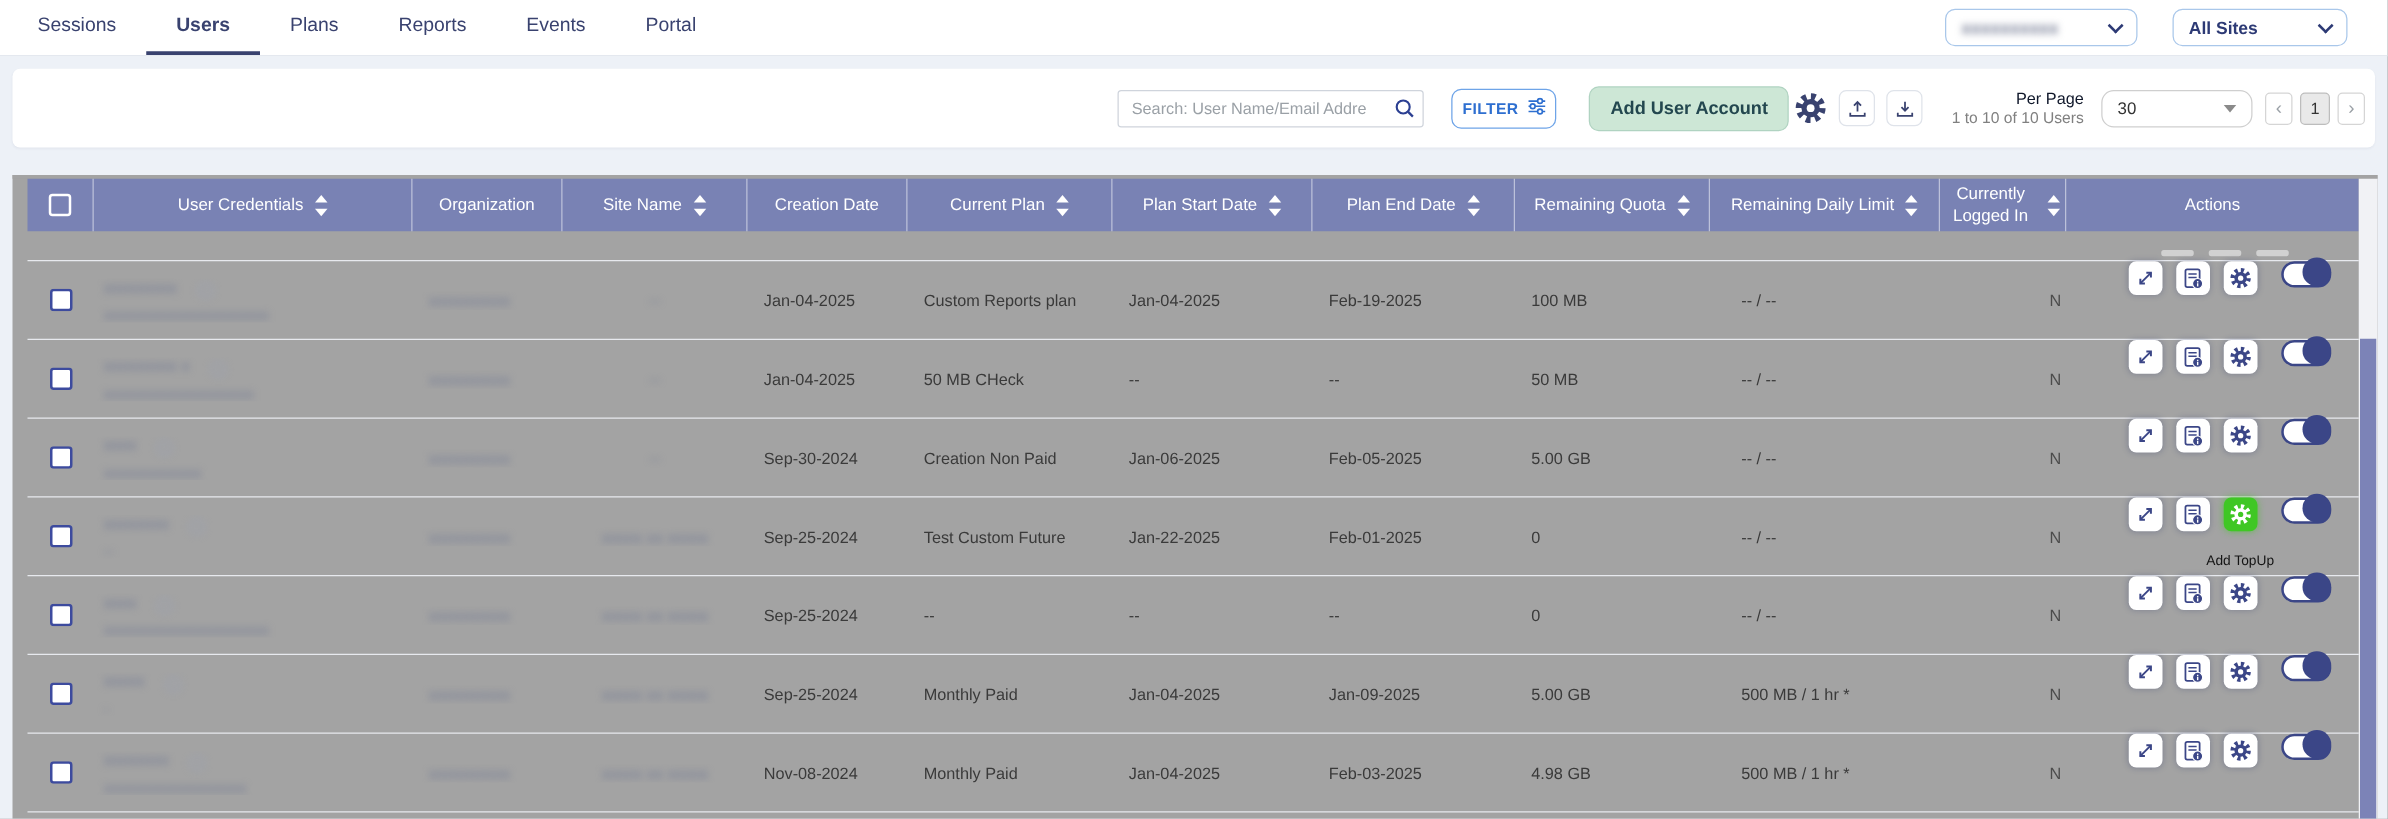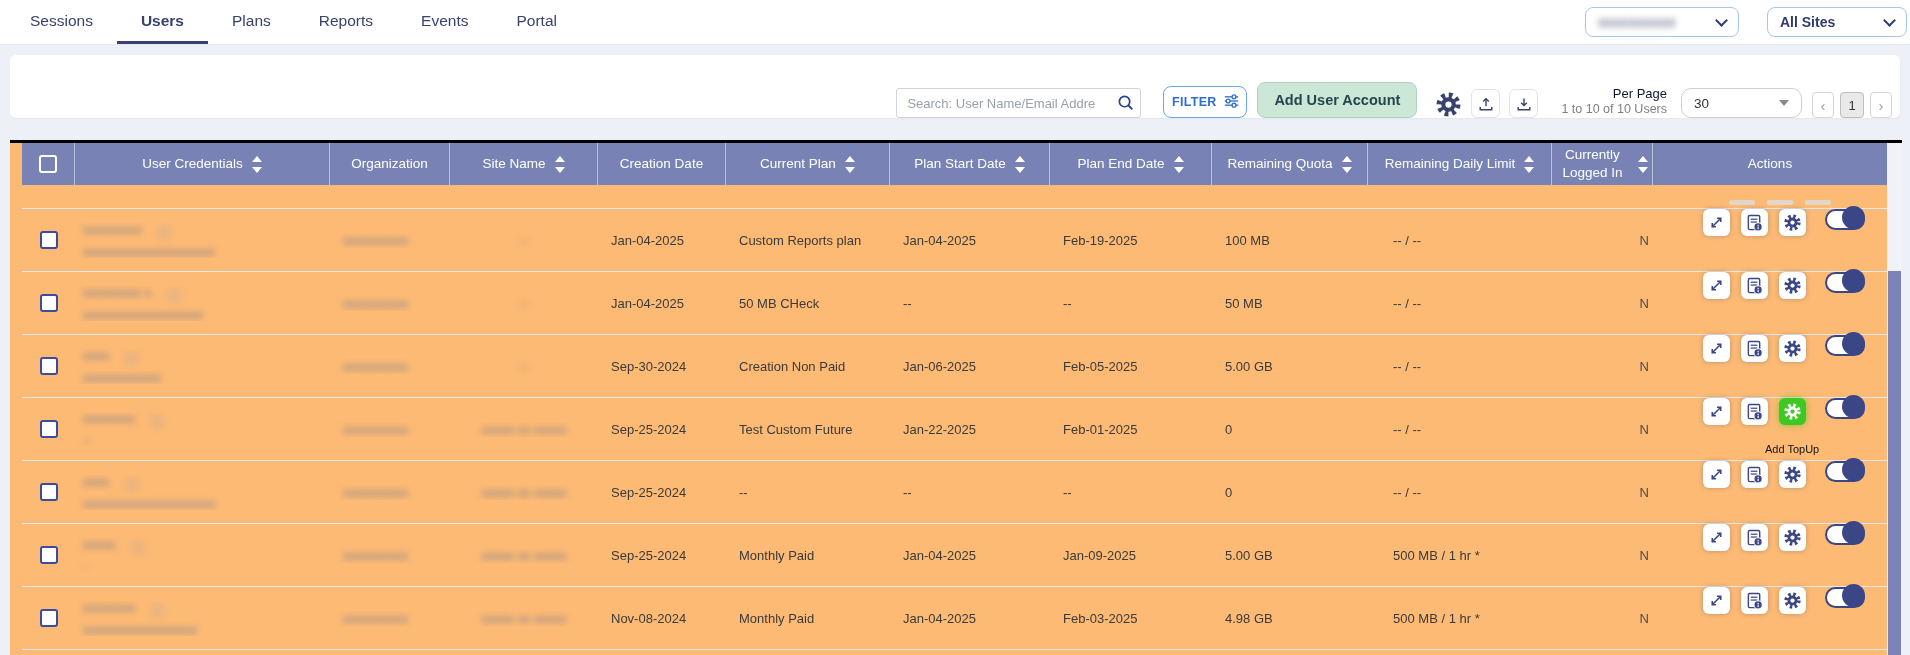--- a/index.html
+++ b/index.html
@@ -8,60 +8,60 @@
     background:#edf1f7;
     font-family:"Liberation Sans","DejaVu Sans",sans-serif;
     -webkit-font-smoothing:antialiased;
   }
   
   .tabbar{position:absolute;top:0;left:0;right:0;height:44px;background:#fff;
     border-bottom:1px solid #e4e8ef;display:flex;align-items:stretch;padding-left:6px;z-index:5}
   .tab{display:flex;align-items:center;padding:0 24px;font-size:15.5px;color:#39426f;
     font-weight:500;cursor:pointer;border-bottom:3px solid transparent;white-space:nowrap}
   .tab.active{font-weight:700;border-bottom-color:#39426f}
-  .topctrl{position:absolute;top:7px;right:3px;display:flex;gap:28px;z-index:6}
+  .topctrl{position:absolute;top:7px;right:32px;display:flex;gap:28px;z-index:6}
   .seldrop{height:28px;border:1px solid #a9c7ea;border-radius:8px;background:#fff;
     display:flex;align-items:center;justify-content:space-between;padding:0 12px;
     font-size:14px;color:#2d3a75;font-weight:700;cursor:pointer}
   .seldrop.w1{width:128px}.seldrop.w2{width:114px}
   .chev{width:7px;height:7px;border-right:2px solid #2d3a75;border-bottom:2px solid #2d3a75;
     transform:rotate(45deg);margin-top:-3px;flex:0 0 auto}
   .blur{filter:blur(3px);color:#767d95}
   
   .card{position:absolute;top:55px;left:10px;right:10px;height:63px;background:#fff;border-radius:6px;
-    box-shadow:0 1px 2px rgba(30,40,80,.05);display:flex;align-items:flex-end;justify-content:flex-end;
+    box-shadow:0 1px 2px rgba(30,40,80,.05);display:flex;align-items:center;justify-content:flex-end;
     padding-right:8px;z-index:4}
   .searchwrap{position:relative;width:245px;height:30px;margin-right:22px}
   .searchwrap input{width:100%;height:100%;box-sizing:border-box;border:1px solid #cfd4dc;border-radius:3px;
     padding:0 32px 0 10px;font-size:13px;color:#444;font-family:inherit;outline:none}
   .searchwrap input::placeholder{color:#9aa0a6}
   .searchwrap .sicon{position:absolute;right:7px;top:6px;cursor:pointer}
   .filterbtn{height:30px;width:82px;border:1.5px solid #6ea4e8;border-radius:8px;background:#fff;
     display:flex;align-items:center;justify-content:center;gap:7px;color:#2e6fd0;font-size:12.5px;
-    font-weight:700;letter-spacing:.3px;cursor:pointer;margin-right:10px}
+    font-weight:700;letter-spacing:.3px;cursor:pointer;margin-right:26px}
   .addbtn{height:34px;width:158px;background:#cde7d6;border:1px solid #b0d3c1;border-radius:8px;
     color:#23474f;font-size:14.5px;font-weight:700;display:flex;align-items:center;justify-content:center;
-    cursor:pointer;margin-right:18px}
+    cursor:pointer;margin-right:4px}
   .iconbtn{width:27px;height:27px;display:flex;align-items:center;justify-content:center;cursor:pointer;
     margin-right:9px;border-radius:6px}
   .iconbtn.boxed{border:1px solid #dfe3ea}
   .ppblock{text-align:right;margin:0 14px 0 14px;line-height:1.25}
   .pplabel{font-size:13px;font-weight:400;color:#0f172a}
   .pprange{font-size:12.5px;color:#808080}
   .ppdrop{width:95px;height:28px;border:1px solid #cfcfcf;border-radius:10px;display:flex;align-items:center;
     justify-content:space-between;padding:0 12px;font-size:13.5px;color:#333;cursor:pointer;margin-right:10px}
   .ppdrop .tri{border-left:5px solid transparent;border-right:5px solid transparent;border-top:6px solid #8a8a8a}
   .pager{display:flex;align-items:center;gap:6px}
   .pgbtn{width:20px;height:24px;border:1px solid #d5d5d5;border-radius:4px;background:#fff;display:flex;
     align-items:center;justify-content:center;color:#9aa0a6;font-size:15px;cursor:pointer}
   .pgnum{width:22px;height:24px;border:1px solid #bdbdbd;border-radius:4px;background:#e9e9e9;display:flex;
     align-items:center;justify-content:center;color:#333;font-size:13px;cursor:pointer}
   
-  .tablewrap{position:absolute;top:140px;left:10px;right:8px;bottom:0;background:#fdba74;
-    border-top:3px solid #000000}
+  .tablewrap{position:absolute;top:140px;left:10px;right:8px;bottom:0;background:#a3a3a3;
+    border-top:3px solid #a3a3a3}
   .gridpad{padding:0 15px 0 12px}
   .thead{display:grid;grid-template-columns:var(--cols);height:42px;background:#7982b4}
   .th{color:#fff;font-size:13.5px;display:flex;align-items:center;justify-content:center;gap:9px;
     border-right:1px solid rgba(255,255,255,.5);padding:0 4px;text-align:center;line-height:1.3;cursor:pointer}
   .th:last-child{border-right:none}
   .th .lbl{max-width:80%}
   .sorts{display:flex;flex-direction:column;gap:5px;flex:0 0 auto}
   .tri-up{width:0;height:0;border-left:5px solid transparent;border-right:5px solid transparent;border-bottom:6px solid #fff}
   .tri-dn{width:0;height:0;border-left:5px solid transparent;border-right:5px solid transparent;border-top:6px solid #fff}
   .sliver{height:23px;border-bottom:1px solid #e7e9ee;position:relative}

